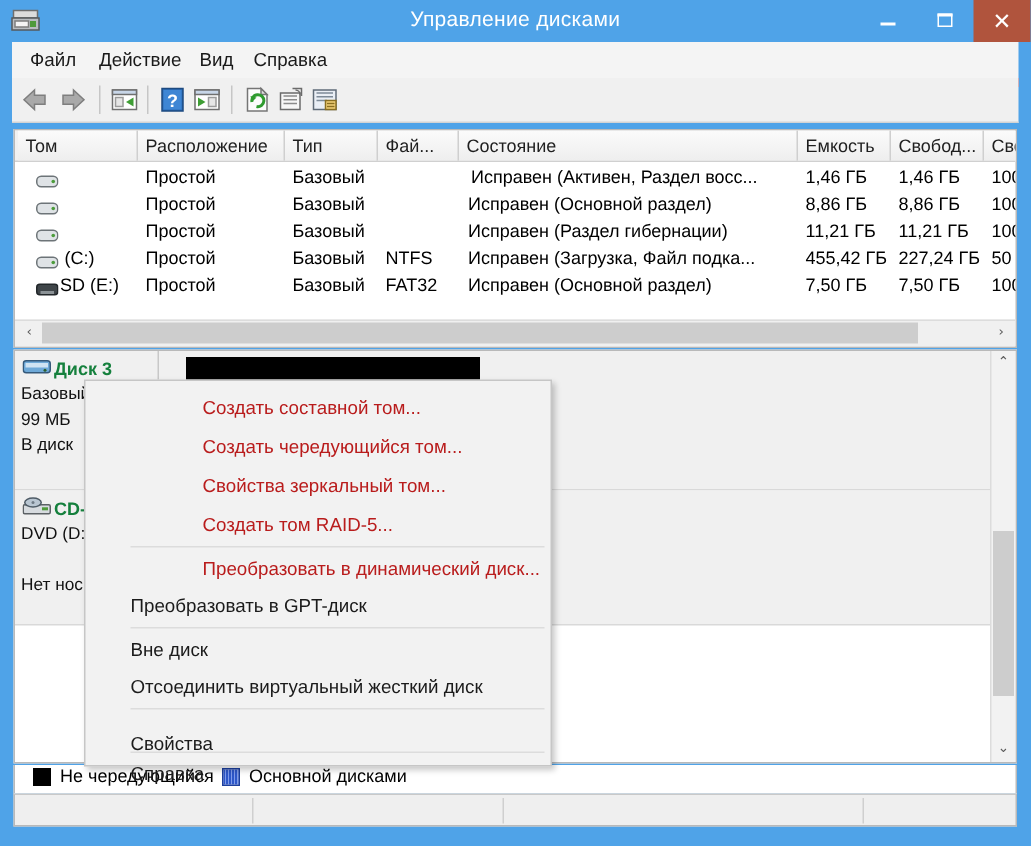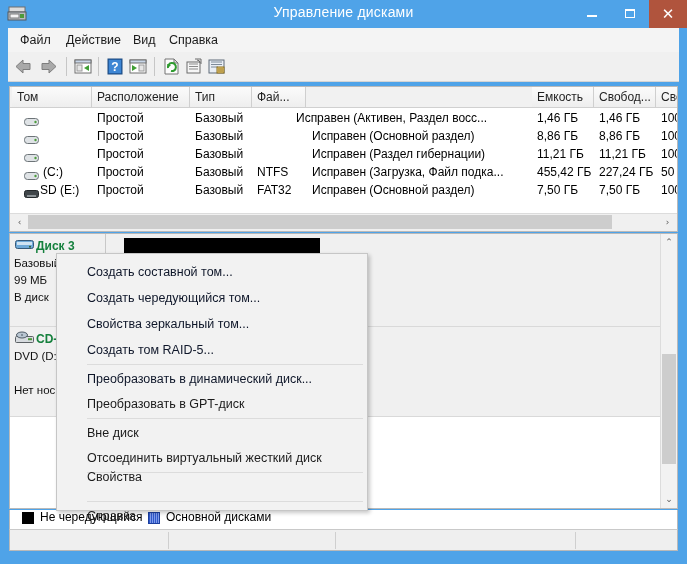--- a/index.html
+++ b/index.html
@@ -221,21 +221,21 @@
     box-sizing: border-box;
     box-shadow: 2px 2px 4px rgba(0,0,0,0.22);
   }
   .ctx-item {
     position: absolute; left: 1px; width: 310px; height: 25px;
     font-size: 12.5px; line-height: 25px;
     padding-left: 29px;
     box-sizing: border-box;
     color: #1b1b1b; white-space: nowrap;
   }
-  .ctx-item.disabled { color: #0f172a; }
+  .ctx-item.disabled { color: #b91c1c; margin-left: 48px; }
   .ctx-sep {
     position: absolute; left: 30px; width: 276px; height: 1px;
     background: #dcdcdc;
   }
 </style>
 </head>
 <body>
 
 <div class="window">
 
@@ -331,37 +331,38 @@
     </div>
   </div>
 
   <div class="listpane">
 
     <div class="hdr-row">
       <div class="hdr-cell" style="left:2px;width:80px">Том</div>
       <div class="hdr-cell" style="left:82px;width:98px">Расположение</div>
       <div class="hdr-cell" style="left:180px;width:62px">Тип</div>
       <div class="hdr-cell" style="left:242px;width:54px">Фай...</div>
+      <div class="hdr-cell" style="left:296px;width:226px">Состояние</div>
       <div class="hdr-cell" style="left:522px;width:62px">Емкость</div>
       <div class="hdr-cell" style="left:584px;width:62px">Свобод...</div>
       <div class="hdr-cell" style="left:646px;width:60px">Свобо</div>
     </div>
 
     <div class="vrow" style="top:22px">
       <span class="vol-icon">
         <svg width="15" height="10" viewBox="0 0 15 10">
           <rect x="0.5" y="1.5" width="14" height="7" rx="3" fill="#dfe3e6" stroke="#6d7478"></rect>
           <circle cx="11.5" cy="5" r="1.2" fill="#4c9c3c"></circle>
         </svg>
       </span>
       <span class="vcell" style="left:33px;width:48px"></span>
       <span class="vcell" style="left:87px;width:94px">Простой</span>
       <span class="vcell" style="left:185px;width:58px">Базовый</span>
       <span class="vcell" style="left:247px;width:50px"></span>
-      <span class="vcell" style="left:286px;width:222px">Исправен (Активен, Раздел восс...</span>
+      <span class="vcell" style="left:304px;width:222px">Исправен (Активен, Раздел восс...</span>
       <span class="vcell" style="left:527px;width:58px">1,46 ГБ</span>
       <span class="vcell" style="left:589px;width:58px">1,46 ГБ</span>
       <span class="vcell" style="left:651px;width:54px">100 %</span>
     </div>
 
     <div class="vrow" style="top:40px">
       <span class="vol-icon">
         <svg width="15" height="10" viewBox="0 0 15 10">
           <rect x="0.5" y="1.5" width="14" height="7" rx="3" fill="#dfe3e6" stroke="#6d7478"></rect>
           <circle cx="11.5" cy="5" r="1.2" fill="#4c9c3c"></circle>
@@ -506,20 +507,20 @@
     <div class="ctx-item disabled" style="top:113px">Преобразовать в динамический диск...</div>
     <div class="ctx-item" style="top:138px">Преобразовать в GPT-диск</div>
 
     <div class="ctx-sep" style="top:164px"></div>
 
     <div class="ctx-item" style="top:167px">Вне диск</div>
     <div class="ctx-item" style="top:192px">Отсоединить виртуальный жесткий диск</div>
 
     <div class="ctx-sep" style="top:218px"></div>
 
-    <div class="ctx-item" style="top:211px">Свойства</div>
+    <div class="ctx-item" style="top:230px">Свойства</div>
 
     <div class="ctx-sep" style="top:247px"></div>
 
     <div class="ctx-item" style="top:250px">Справка</div>
   </div>
 
 </div>
 
 </body></html>

